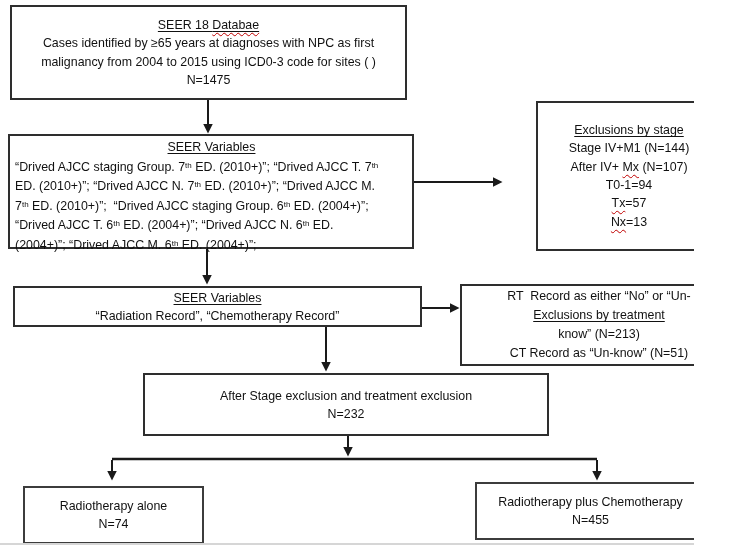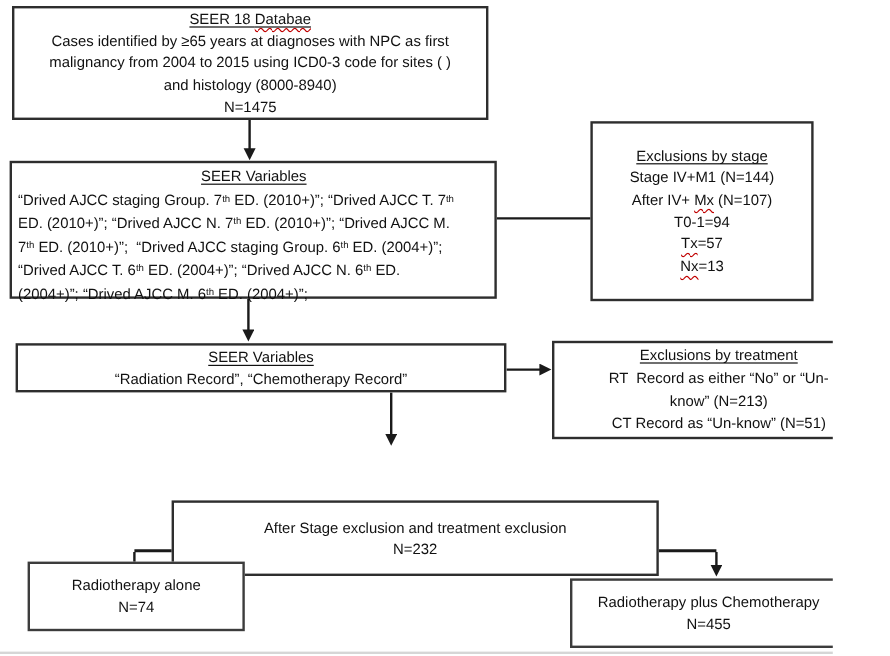--- a/index.html
+++ b/index.html
@@ -21,25 +21,25 @@
     text-underline-offset:2.5px; text-decoration-skip-ink:none;
   }
   sup { font-size:8px; vertical-align:3px; }
 
   #b-database { left:10px; top:5px;  width:397px; height:95px;  line-height:18.3px; }
   #b-seer-staging {
     left:8px; top:134px; width:406px; height:115px;
     display:block; text-align:left; padding:2px 4px 0 5px; line-height:18.5px;
   }
   #b-seer-staging .box-title { text-align:center; }
-  #b-excl-stage { left:492px; top:101px; width:186px; height:150px; line-height:18.4px; }
+  #b-excl-stage { left:536px; top:101px; width:186px; height:150px; line-height:18.4px; }
   #b-seer-treat { left:13px;  top:286px; width:409px; height:41px; }
   #b-excl-treat { left:460px; top:284px; width:278px; height:82px;  line-height:19px; }
-  #b-after    { left:143px; top:373px; width:406px; height:63px;margin-top:44px; }
-  #b-rt-alone { left:23px;  top:468px; width:181px; height:58px; border-color:#3c3c3c; }
+  #b-after    { left:143px; top:373px; width:406px; height:63px; }
+  #b-rt-alone { left:23px;  top:486px; width:181px; height:58px; border-color:#3c3c3c; }
   #b-rt-chemo { left:475px; top:482px; width:231px; height:58px; border-color:#3c3c3c; }
 
   .bottom-rule { position:absolute; left:0; top:543px; width:742px; height:2px; background:#d6d6d6; }
 </style>
 </head>
 <body>
 
 <div class="stage">
 
   <svg class="connectors" viewBox="0 0 742 547" xmlns="http://www.w3.org/2000/svg">
@@ -56,21 +56,20 @@
     <line x1="348" y1="436" x2="348" y2="448" stroke="#1a1a1a" stroke-width="2" marker-end="url(#ah)"></line>
     <line x1="112" y1="459" x2="597" y2="459" stroke="#1a1a1a" stroke-width="2.5"></line>
     <line x1="112" y1="460" x2="112" y2="472" stroke="#1a1a1a" stroke-width="2" marker-end="url(#ah)"></line>
     <line x1="597" y1="460" x2="597" y2="472" stroke="#1a1a1a" stroke-width="2" marker-end="url(#ah)"></line>
   </svg>
 
   <div class="box" id="b-database">
     <div class="line"><span class="u"><span>SEER 18 </span><span class="misspell">Databae</span></span></div>
     <div class="line">Cases identified by ≥65 years at diagnoses with NPC as first</div>
     <div class="line">malignancy from 2004 to 2015 using ICD0-3 code for sites ( )</div>
-    <div class="line">and histology (8000-8940)</div>
     <div class="line">N=1475</div>
   </div>
 
   <div class="box" id="b-seer-staging">
     <div class="line box-title"><span class="u">SEER Variables</span></div>
     <div class="line">“Drived AJCC staging Group. 7<sup>th</sup> ED. (2010+)”; “Drived AJCC T. 7<sup>th</sup></div>
     <div class="line">ED. (2010+)”; “Drived AJCC N. 7<sup>th</sup> ED. (2010+)”; “Drived AJCC M.</div>
     <div class="line">7<sup>th</sup> ED. (2010+)”;  “Drived AJCC staging Group. 6<sup>th</sup> ED. (2004+)”;</div>
     <div class="line">“Drived AJCC T. 6<sup>th</sup> ED. (2004+)”; “Drived AJCC N. 6<sup>th</sup> ED.</div>
     <div class="line">(2004+)”; “Drived AJCC M. 6<sup>th</sup> ED. (2004+)”;</div>
@@ -84,22 +83,22 @@
     <div class="line"><span class="misspell">Tx</span><span>=57</span></div>
     <div class="line"><span class="misspell">Nx</span><span>=13</span></div>
   </div>
 
   <div class="box" id="b-seer-treat">
     <div class="line"><span class="u">SEER Variables</span></div>
     <div class="line">“Radiation Record”, “Chemotherapy Record”</div>
   </div>
 
   <div class="box" id="b-excl-treat">
+    <div class="line">RT  Record as either “No” or “Un-</div>
     <div class="line"><span class="u">Exclusions by treatment</span></div>
-    <div class="line">RT  Record as either “No” or “Un-</div>
     <div class="line">know” (N=213)</div>
     <div class="line">CT Record as “Un-know” (N=51)</div>
   </div>
 
   <div class="box" id="b-after">
     <div class="line">After Stage exclusion and treatment exclusion</div>
     <div class="line">N=232</div>
   </div>
 
   <div class="box" id="b-rt-alone">

